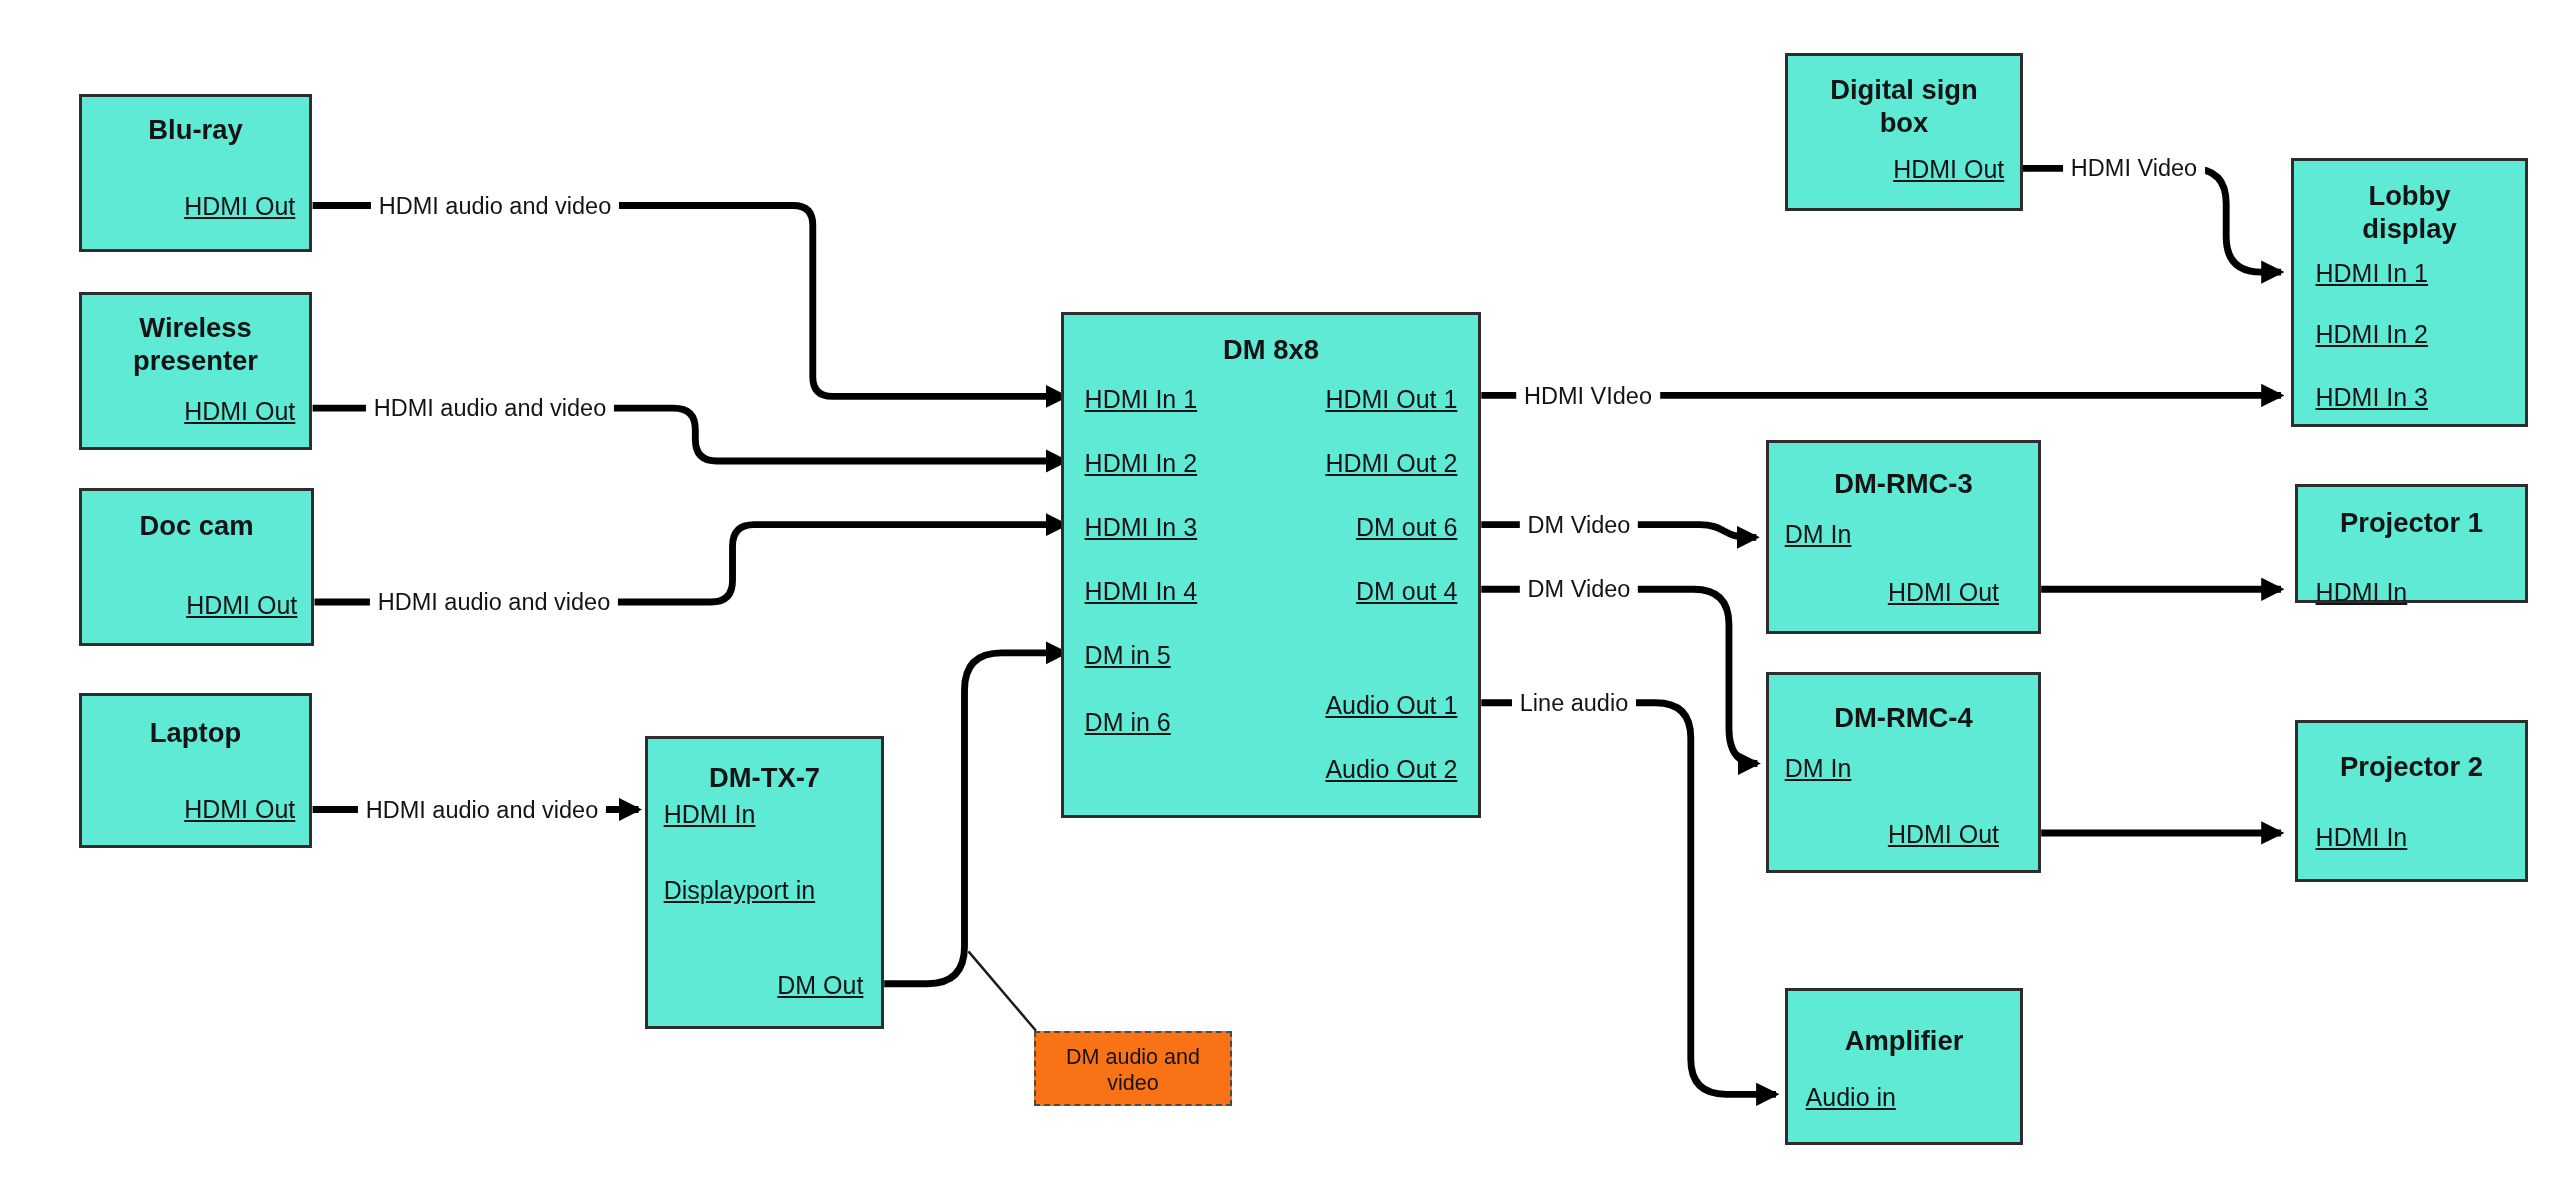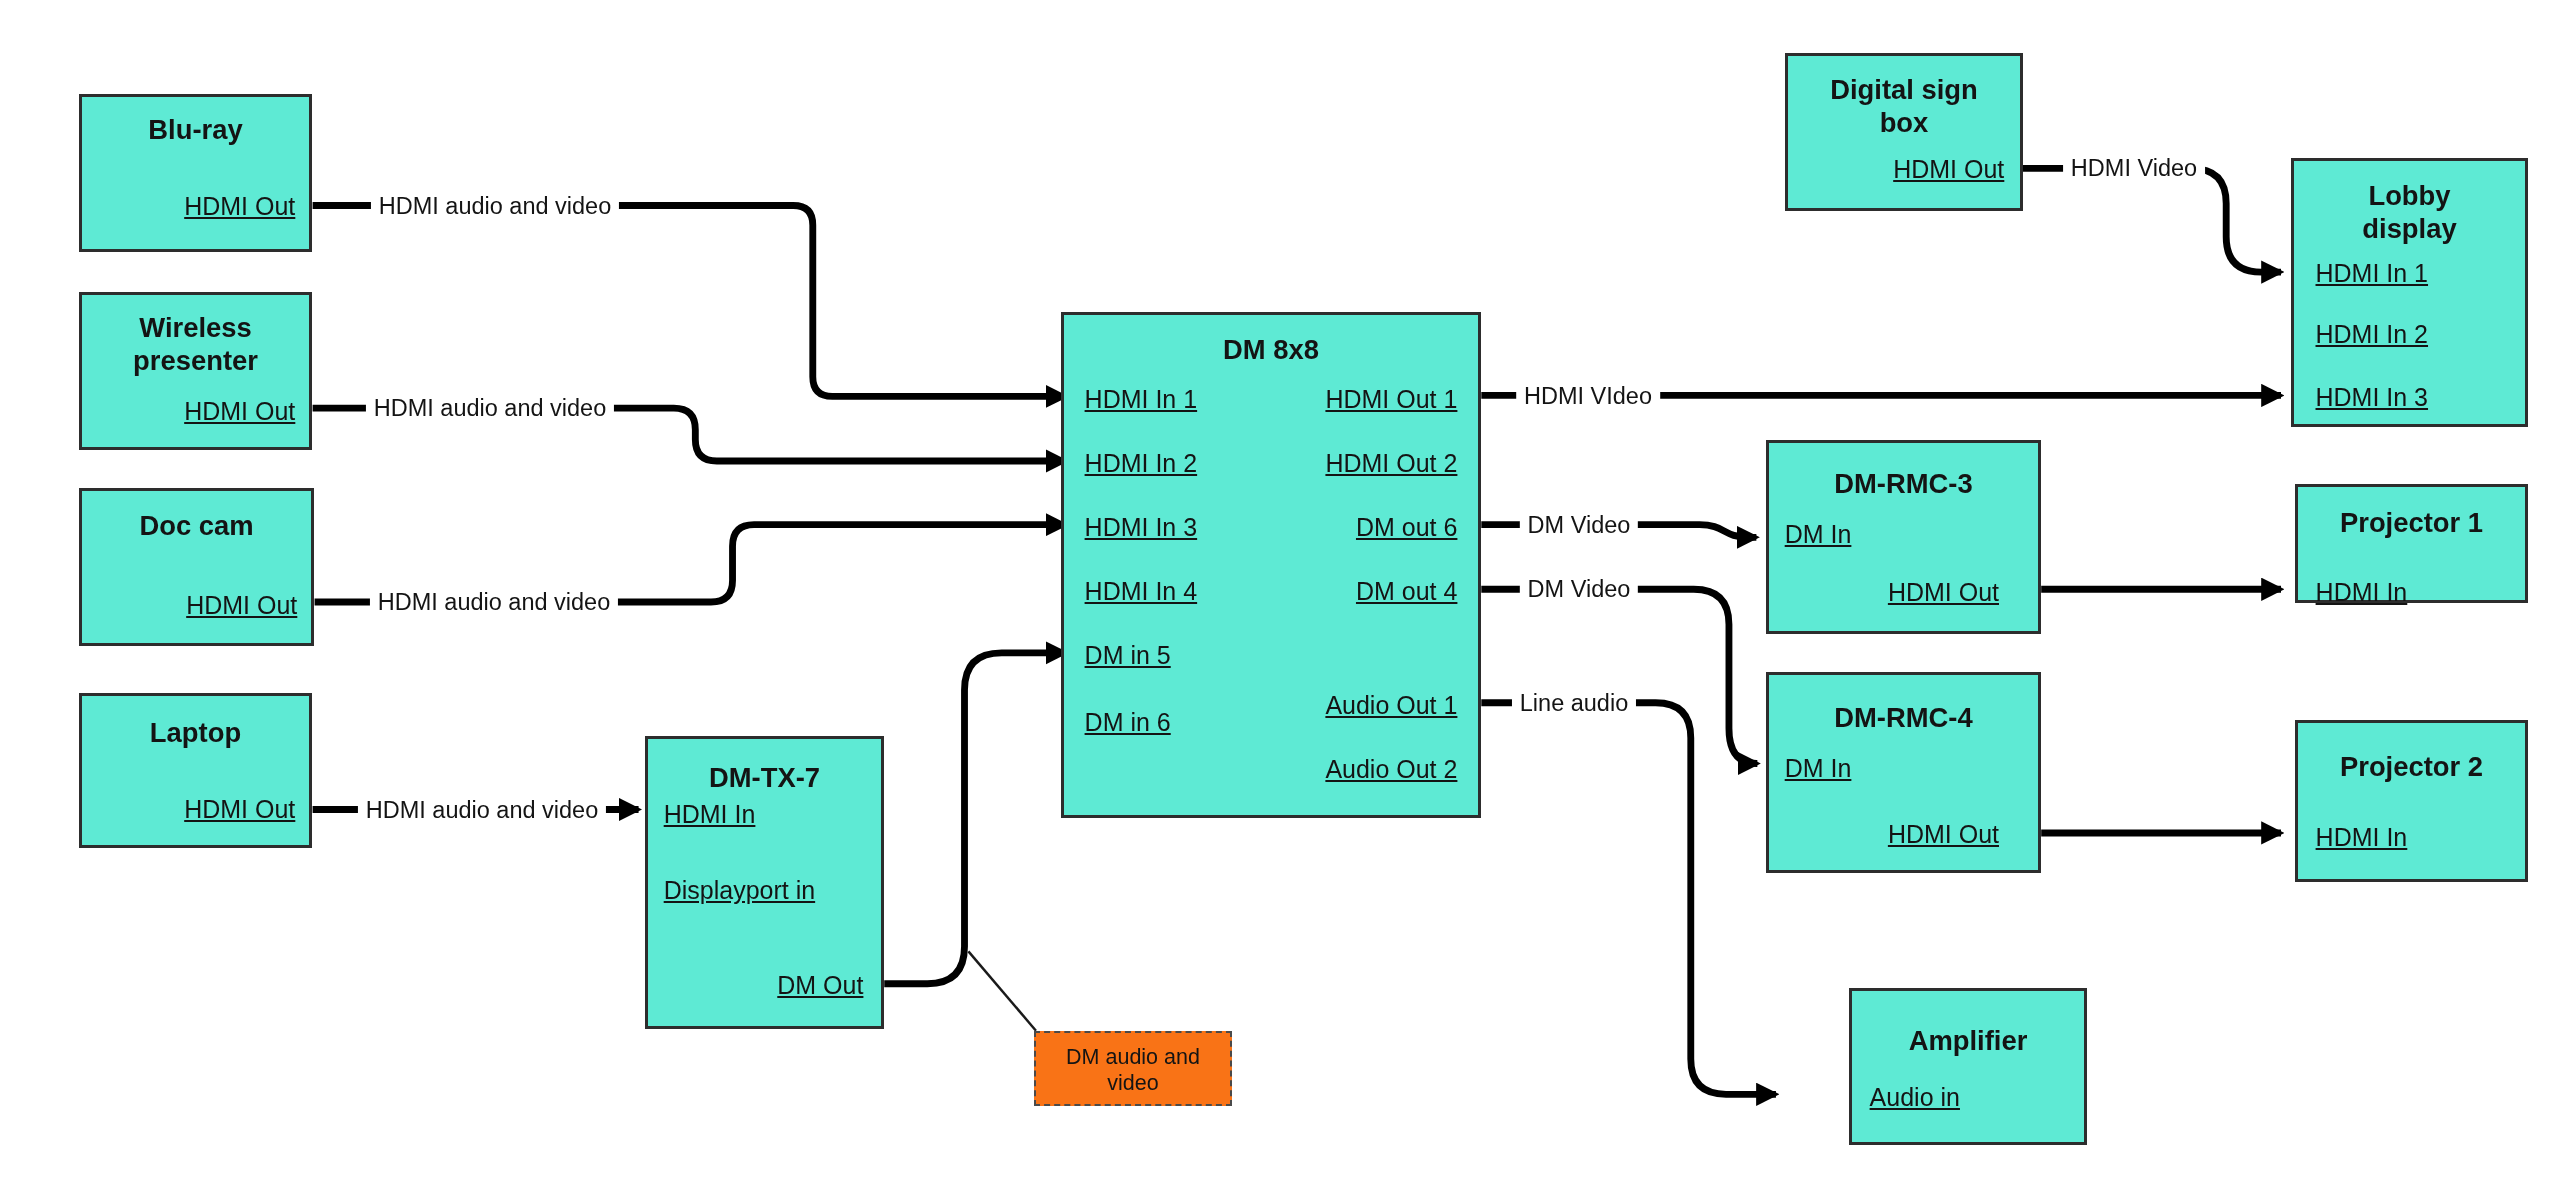--- a/index.html
+++ b/index.html
@@ -157,21 +157,21 @@
     <div class="title" style="top:26.4px">DM-RMC-4</div>
     <div class="port" style="left:15.7px;top:79px">DM In</div>
     <div class="port r" style="right:39px;top:145px">HDMI Out</div>
   </div>
 
   <div class="node" style="left:2295px;top:720px;width:233px;height:162px">
     <div class="title" style="top:27.4px">Projector 2</div>
     <div class="port" style="left:17.6px;top:100px">HDMI In</div>
   </div>
 
-  <div class="node" style="left:1849px;top:988px;width:238px;height:157px">
+  <div class="node" style="left:1785px;top:988px;width:238px;height:157px">
     <div class="title" style="top:33px">Amplifier</div>
     <div class="port" style="left:17.6px;top:92px">Audio in</div>
   </div>
 
   <div class="clabel" style="left:495px;top:206px">HDMI audio and video</div>
   <div class="clabel" style="left:490px;top:408px">HDMI audio and video</div>
   <div class="clabel" style="left:494px;top:602px">HDMI audio and video</div>
   <div class="clabel" style="left:482px;top:810px">HDMI audio and video</div>
   <div class="clabel" style="left:1588px;top:396px">HDMI VIdeo</div>
   <div class="clabel" style="left:1579px;top:525px">DM Video</div>

